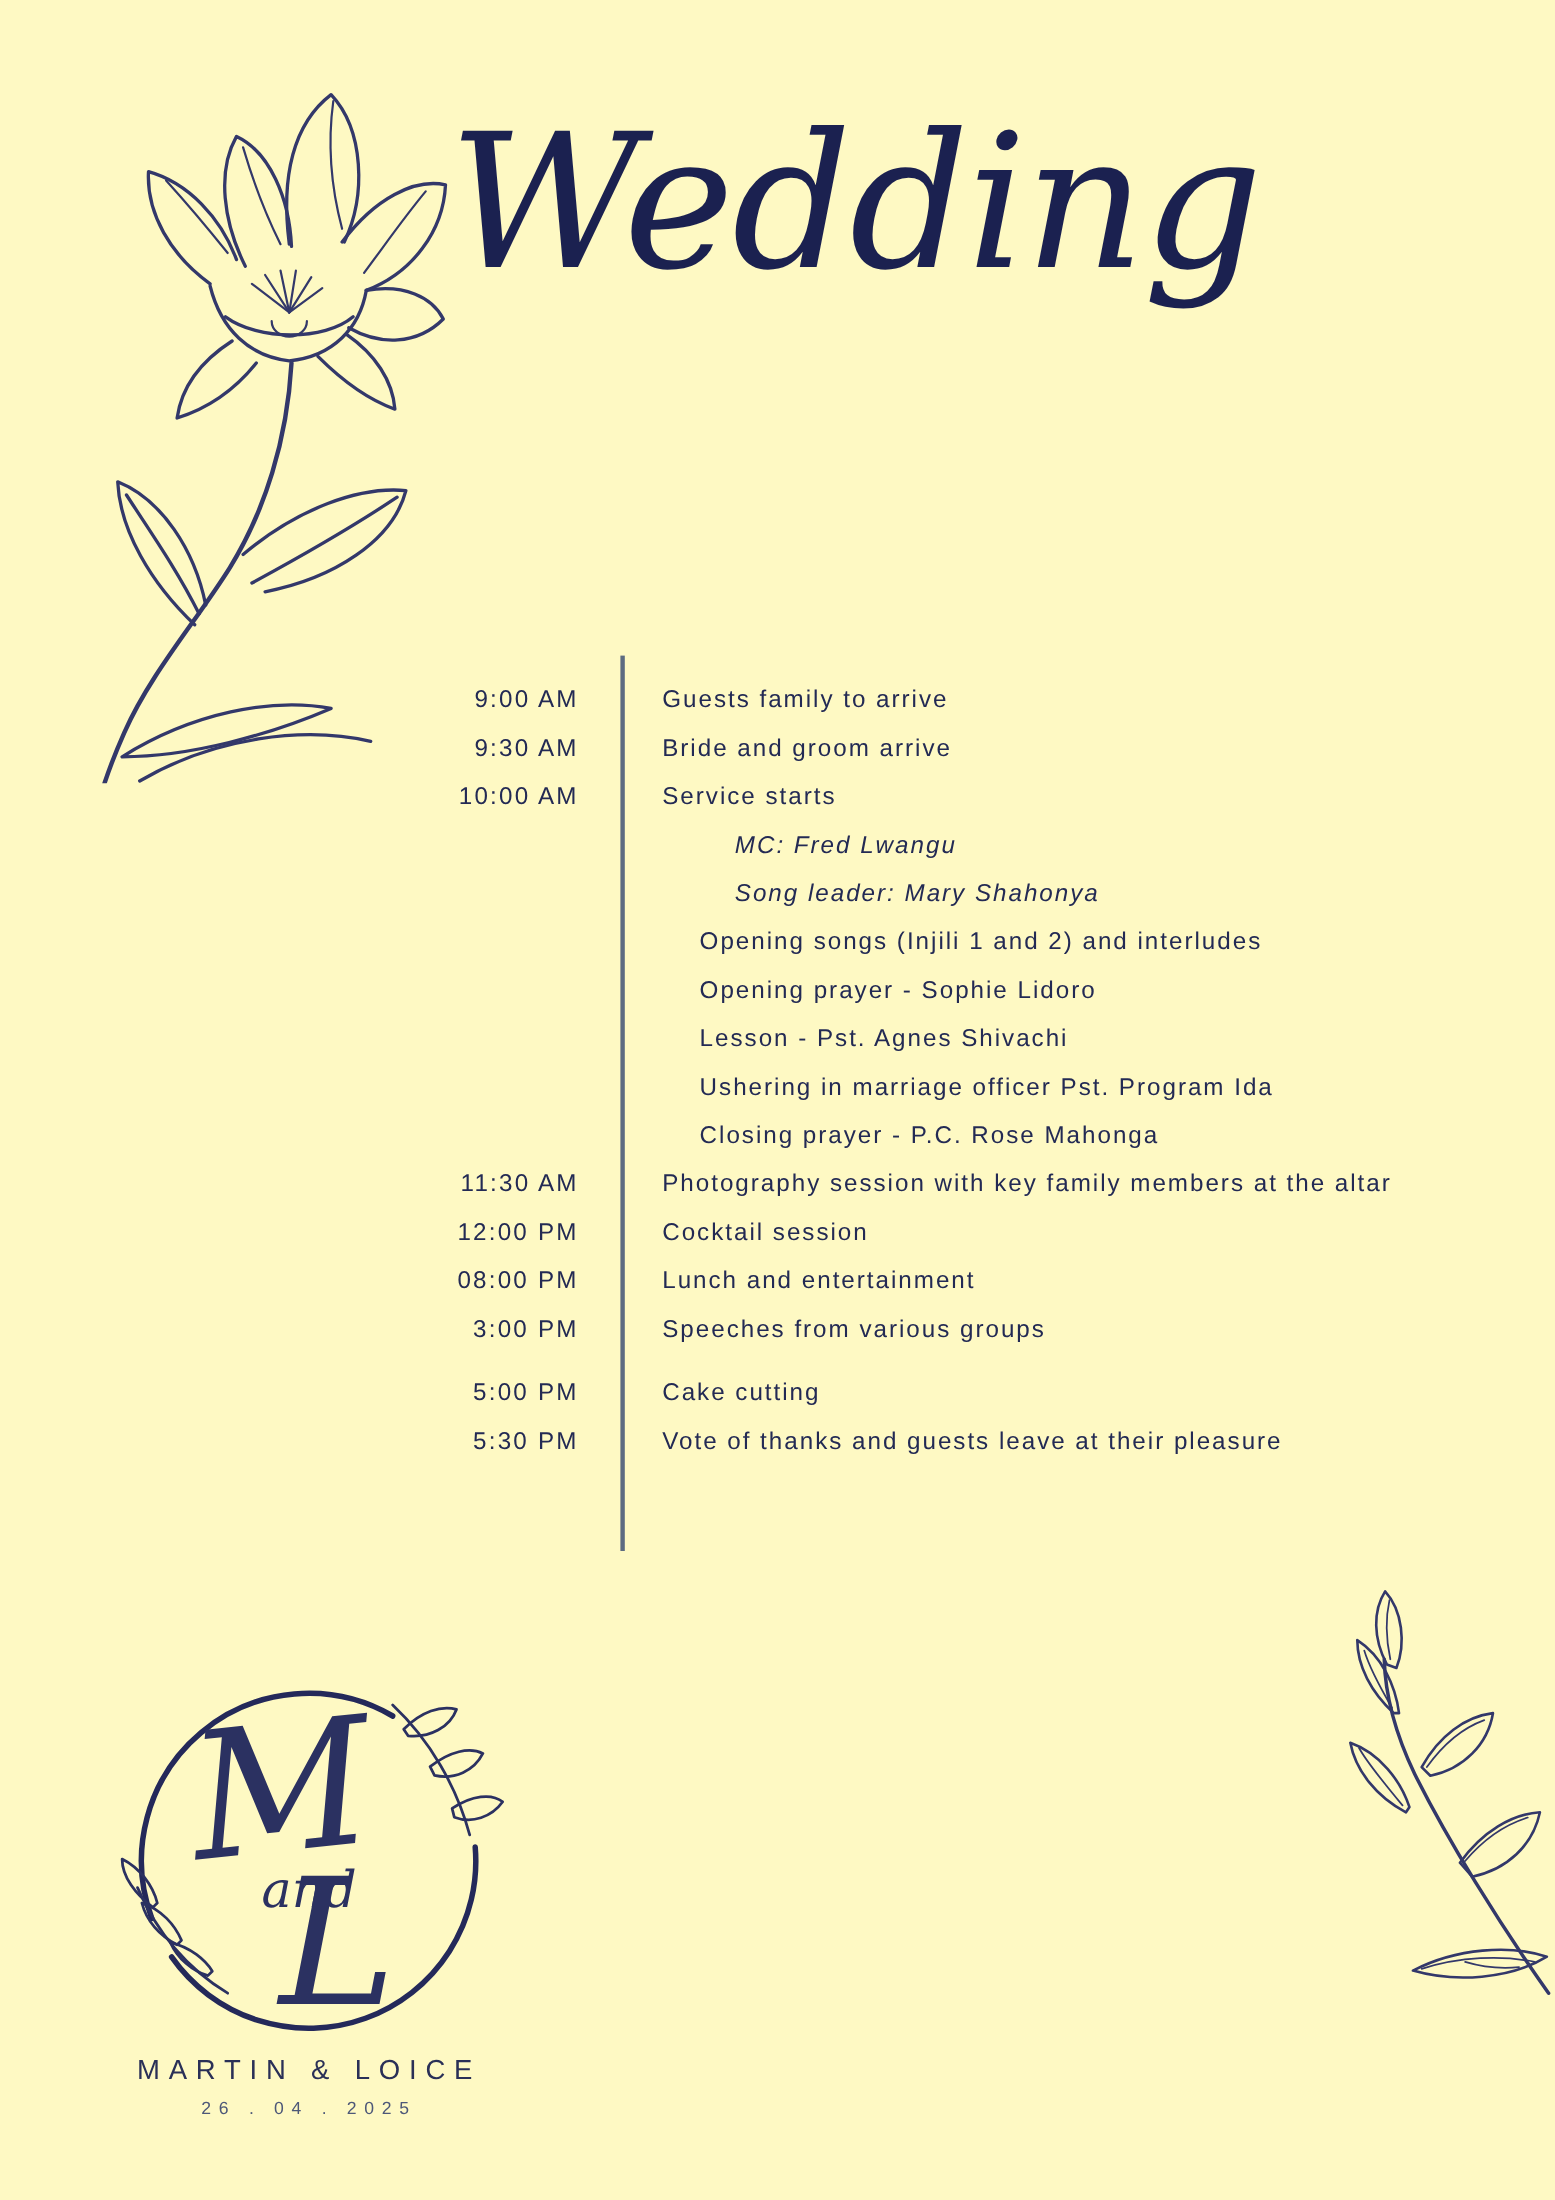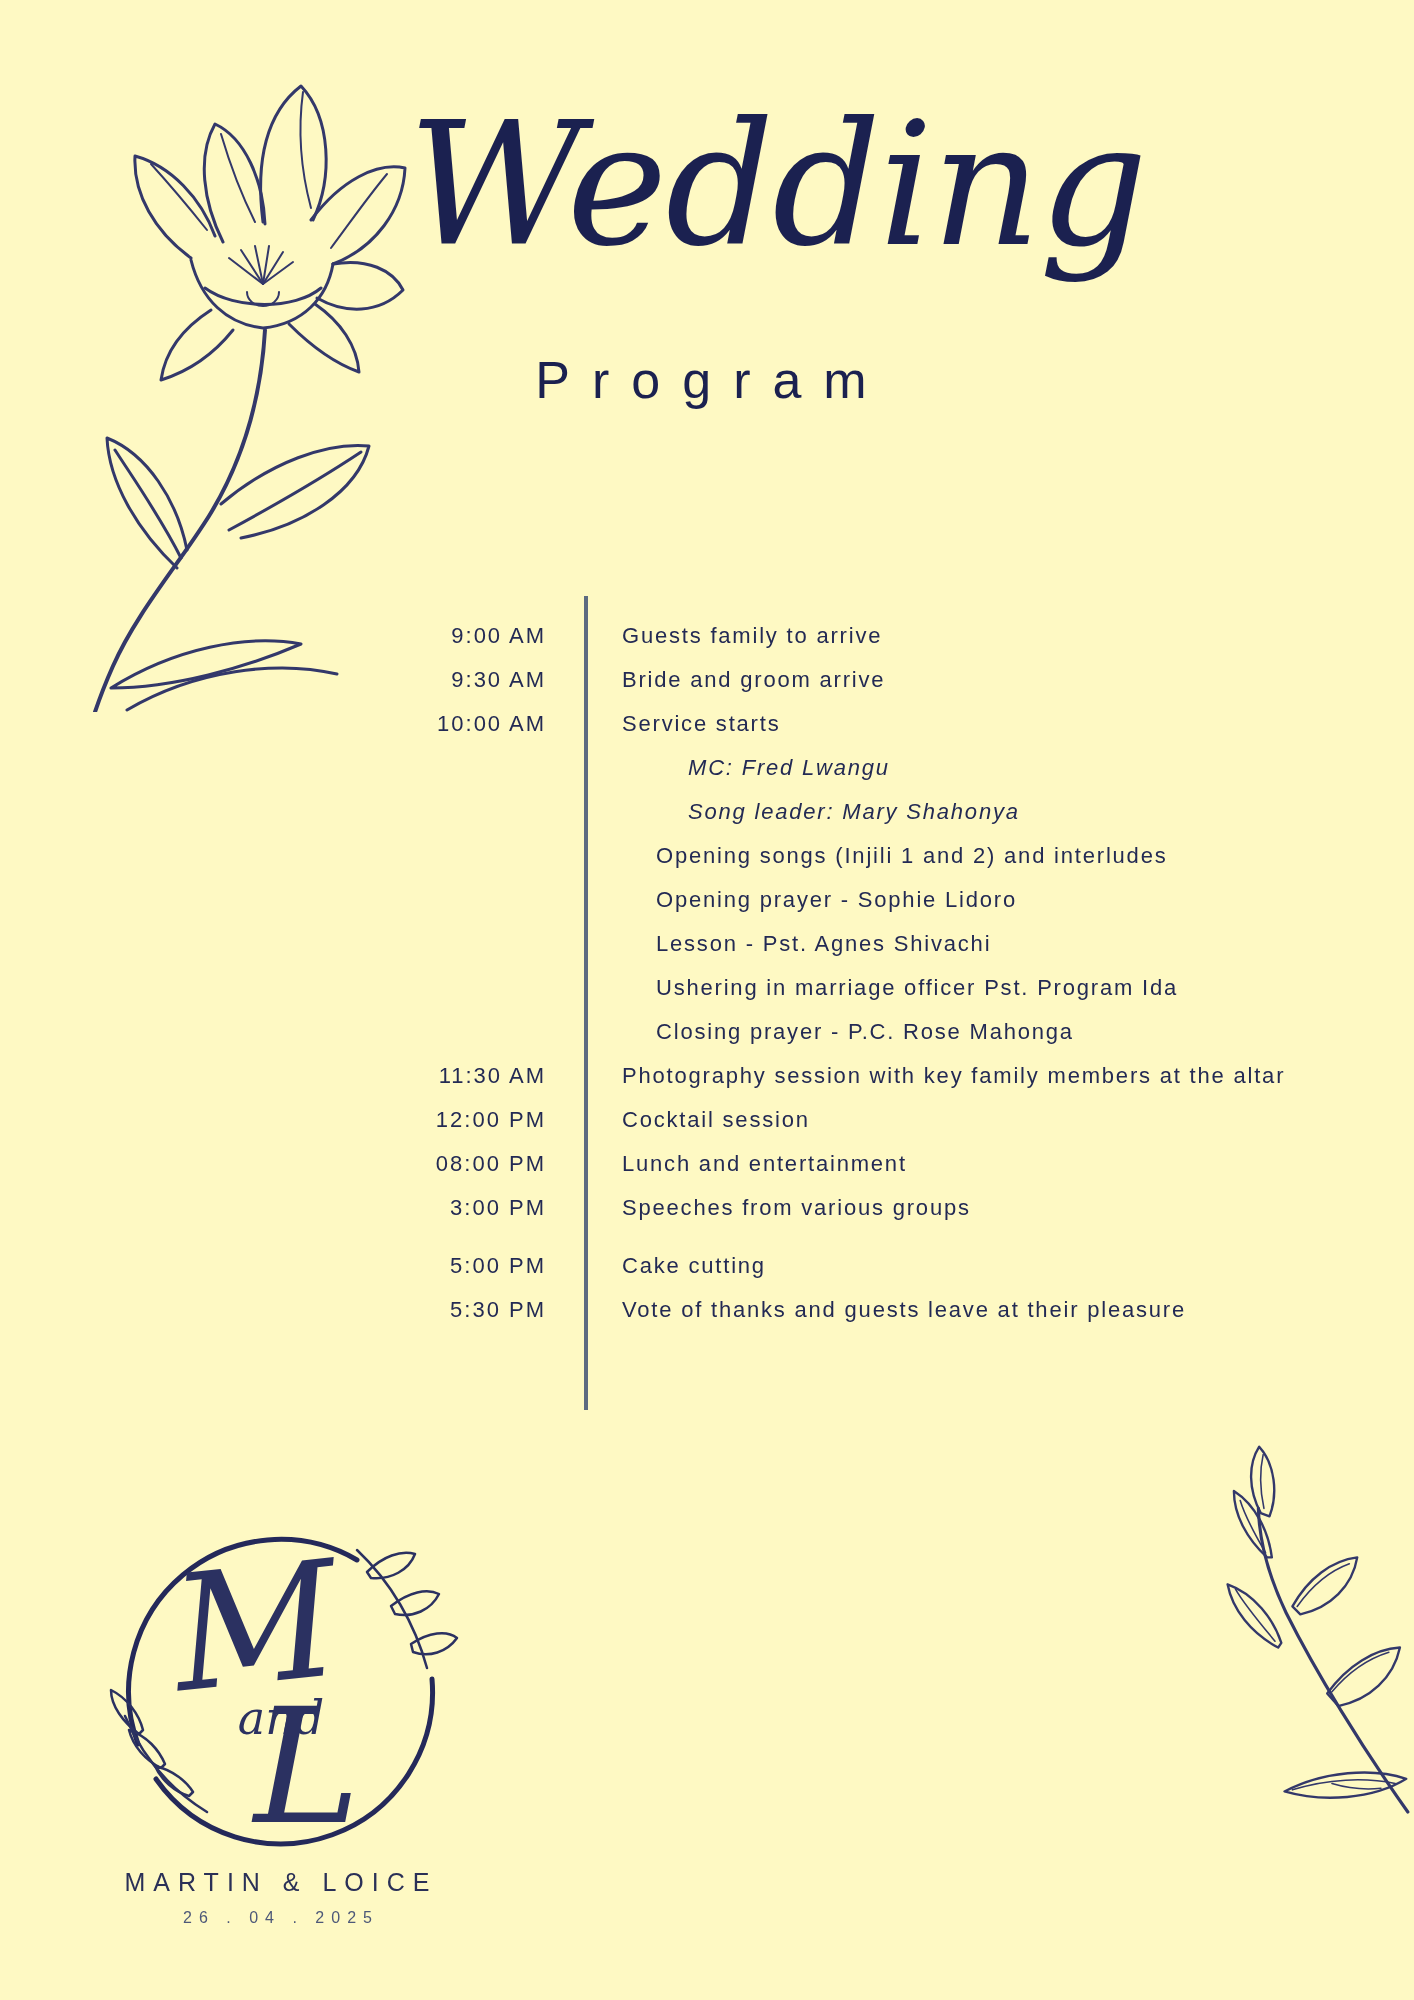--- a/index.html
+++ b/index.html
@@ -20,21 +20,21 @@
     font-size:170px; line-height:1.15; color:#1b2150; text-align:left;
     letter-spacing:-2px; white-space:nowrap;
   }
   .title-sub {
     position:absolute; left:462px; top:350px; width:500px;
     font-size:52px; letter-spacing:22px; color:#1b2150; text-align:center;
     font-weight:400; white-space:nowrap;
   }
 
   
-  .schedule { position:absolute; left:356px; top:614px; width:1040px; }
+  .schedule { position:absolute; left:336px; top:614px; width:1040px; }
   .schedule .divider-line {
     position:absolute; left:228px; top:-18px; width:4px; height:814px;
     background:#5d6b80;
   }
   .srow { display:flex; align-items:flex-start; }
   .srow.gap-before { margin-top:14px; }
   .stime {
     flex:0 0 230px; box-sizing:border-box; text-align:right; padding-right:40px;
     font-size:22px; letter-spacing:2px; line-height:44px; color:#232a54;
     white-space:nowrap;
@@ -99,21 +99,20 @@
       <path d="M248,232 L268,200"></path>
         <path d="M248,232 L278,210"></path>
       <path d="M232,240 a16,14 0 1 0 32,0"></path>
     </g>
     <g class="thick">
       <path d="M250,278 C246,348 226,412 194,464 C164,512 122,560 98,614 C90,632 84,648 80,660"></path>
     </g>
   </svg>
 
   <div class="title-script">Wedding</div>
-  <div class="title-sub">Program</div>
 
   <div class="schedule">
     <div class="divider-line"></div>
 
     <div class="srow">
       <div class="stime">9:00 AM</div>
       <div class="sentry">Guests family to arrive</div>
     </div>
     <div class="srow">
       <div class="stime">9:30 AM</div>

